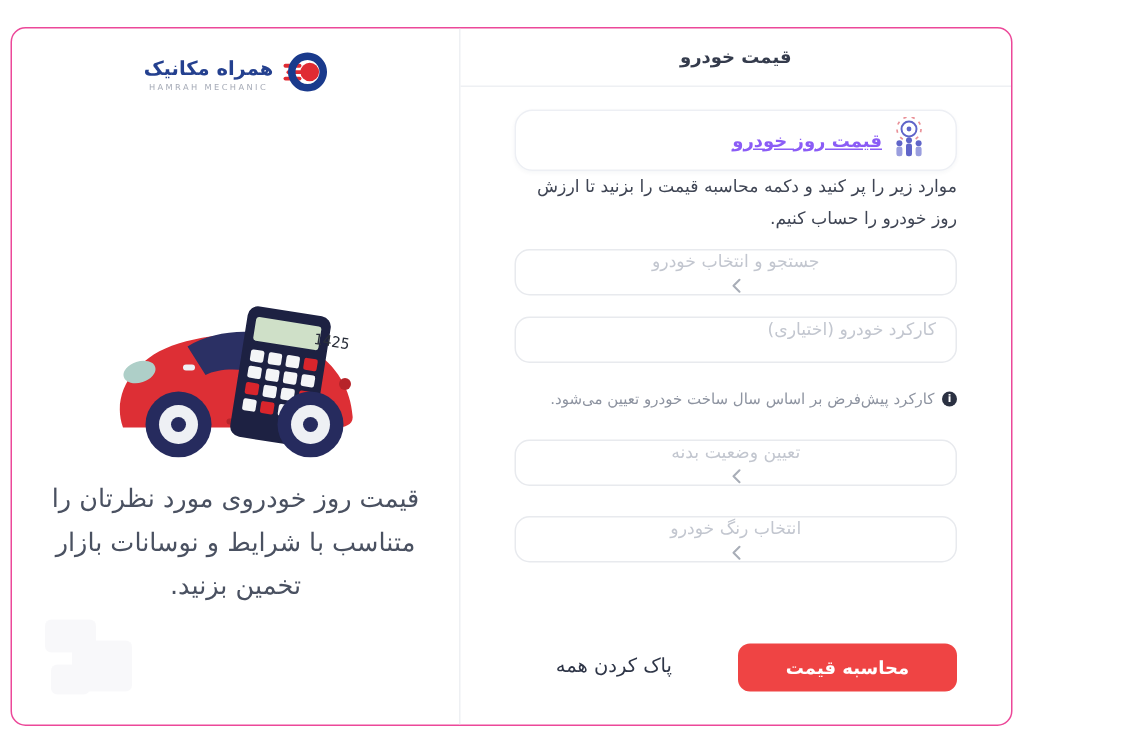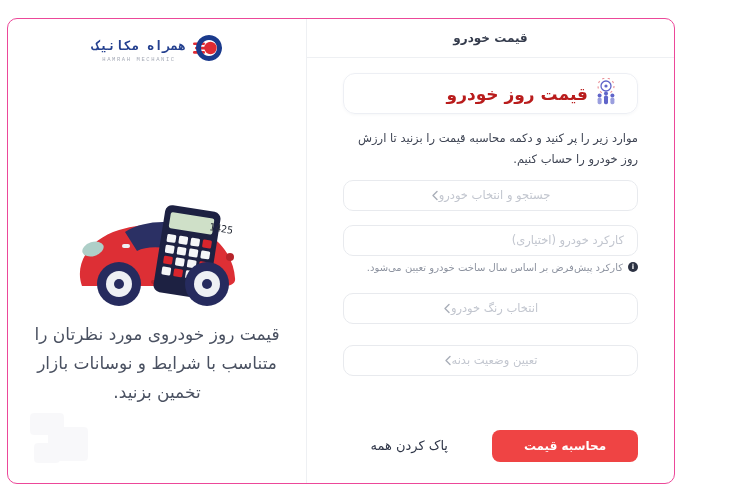--- a/index.html
+++ b/index.html
@@ -15,59 +15,59 @@
     height: 39px; flex: 0 0 39px; border-bottom: 1px solid #eef0f3;
     display: flex; align-items: center; justify-content: center;
     font-size: 12px; font-weight: bold; color: #343b4c;
   }
   .form-body { flex: 1; padding: 15px 36px 0; display: flex; flex-direction: column; }
   .title-card {
     height: 41px; border: 1px solid #edeff4; border-radius: 12px;
     display: flex; align-items: center; gap: 7px; padding: 0 20px;
     box-shadow: 0 1px 3px rgba(30,40,80,.04);
   }
-  .title-card .ttl { font-size: 17px; font-weight: bold; color: #b91c1c; }
-  .instructions { margin-top: 14px; font-size: 11.5px; color: #3f4554; line-height: 1.85; text-align: right; }
+  .title-card .ttl { font-size: 12px; font-weight: bold; color: #8b5cf6; text-decoration: underline; }
+  .instructions { font-size: 11.5px; color: #3f4554; line-height: 1.85; text-align: right; }
   .field {
     height: 31px; border: 1px solid #e8eaee; border-radius: 10px;
-    display: flex; align-items: center; justify-content: center;
-    padding: 0 13px; background: #fff;
+    display: flex; align-items: center; justify-content: flex-start;
+    padding: 0 13px; background: #fff; flex-direction: column;
   }
   .field .ph { font-size: 11.5px; color: #c2c6cf; }
   .field.select { cursor: pointer; }
   .field input {
     border: none; outline: none; width: 100%; font-family: inherit;
     font-size: 11.5px; color: #3f4554; background: transparent; text-align: right;
   }
   .field input::placeholder { color: #c2c6cf; }
   .f1 { margin-top: 9px; }
   .f2 { margin-top: 14px; }
   .f3 { margin-top: 21px; }
   .f4 { margin-top: 20px; }
-  .helper { margin-top: 6px; display: flex; align-items: center; gap: 5px; }
+  .helper { margin-top: 19px; display: flex; align-items: center; gap: 5px; }
   .helper .txt { font-size: 10px; color: #8d93a0; }
   .info-dot {
     width: 10px; height: 10px; border-radius: 50%; background: #2b3142;
     color: #fff; font-size: 7px; line-height: 10px; text-align: center; font-weight: bold;
     flex: 0 0 10px;
   }
   .info-dot::after { content: "i"; }
   .actions { margin-top: 54px; display: flex; align-items: center; gap: 44px; }
   .btn-primary {
     width: 146px; height: 32px; border: none; border-radius: 8px;
     background: #ef4444; color: #ffffff; font-family: inherit;
     font-size: 12px; font-weight: bold; cursor: pointer;
   }
   .btn-clear {
     border: none; background: none; font-family: inherit;
     font-size: 13px; color: #2e3547; cursor: pointer; font-weight: 500;
   }
   
   .brand-panel { flex: 1; position: relative; display: flex; flex-direction: column; align-items: center; }
-  .logo { margin-top: 14px; display: flex; align-items: center; gap: 6px; cursor: pointer; font-family: Liberation Mono, monospace; }
+  .logo { margin-top: 14px; display: flex; align-items: center; gap: 6px; cursor: pointer; }
   .logo-names { display: flex; flex-direction: column; align-items: center; }
   .logo-fa { font-size: 13px; font-weight: bold; color: #24408f; }
   .logo-en { font-size: 5.5px; color: #a6abb7; letter-spacing: 1.6px; margin-top: 2px; }
   .car-wrap { margin-top: 126px; }
   .hero-title { margin-top: 37px; font-size: 13px; font-weight: bold; color: #22304e; text-align: center; }
   .hero-sub { margin-top: 10px; font-size: 17px; color: #4a5161; text-align: center; padding: 0 14px; line-height: 1.7; }
   .watermark { position: absolute; left: 22px; bottom: 16px; width: 60px; height: 60px; opacity: .55; }
   .watermark div { position: absolute; background: #f4f4f7; border-radius: 4px; }
   .wm1 { left: 0; top: 6px; width: 34px; height: 22px; }
   .wm2 { left: 18px; top: 20px; width: 40px; height: 34px; }
@@ -113,31 +113,31 @@
 
       <div class="field f2">
         <input type="text" placeholder="کارکرد خودرو (اختیاری)" style="">
       </div>
 
       <div class="helper">
         <span class="info-dot"></span>
         <span class="txt">کارکرد پیش‌فرض بر اساس سال ساخت خودرو تعیین می‌شود.</span>
       </div>
 
-      <div class="field select f4">
-        <span class="ph">انتخاب رنگ خودرو</span>
+      <div class="field select f3">
+        <span class="ph">تعیین وضعیت بدنه</span>
         <span>
           <svg width="8" height="11" viewBox="0 0 8 11">
               <polyline points="6,1.5 2,5.5 6,9.5" fill="none" stroke="#a9aeb8" stroke-width="1.4" stroke-linecap="round" stroke-linejoin="round"></polyline>
             </svg>
         </span>
       </div>
 
-      <div class="field select f3">
-        <span class="ph">تعیین وضعیت بدنه</span>
+      <div class="field select f4">
+        <span class="ph">انتخاب رنگ خودرو</span>
         <span>
           <svg width="8" height="11" viewBox="0 0 8 11">
               <polyline points="6,1.5 2,5.5 6,9.5" fill="none" stroke="#a9aeb8" stroke-width="1.4" stroke-linecap="round" stroke-linejoin="round"></polyline>
             </svg>
         </span>
       </div>
 
       <div class="actions">
         <button class="btn-primary">محاسبه قیمت</button>
         <button class="btn-clear">پاک کردن همه</button>

